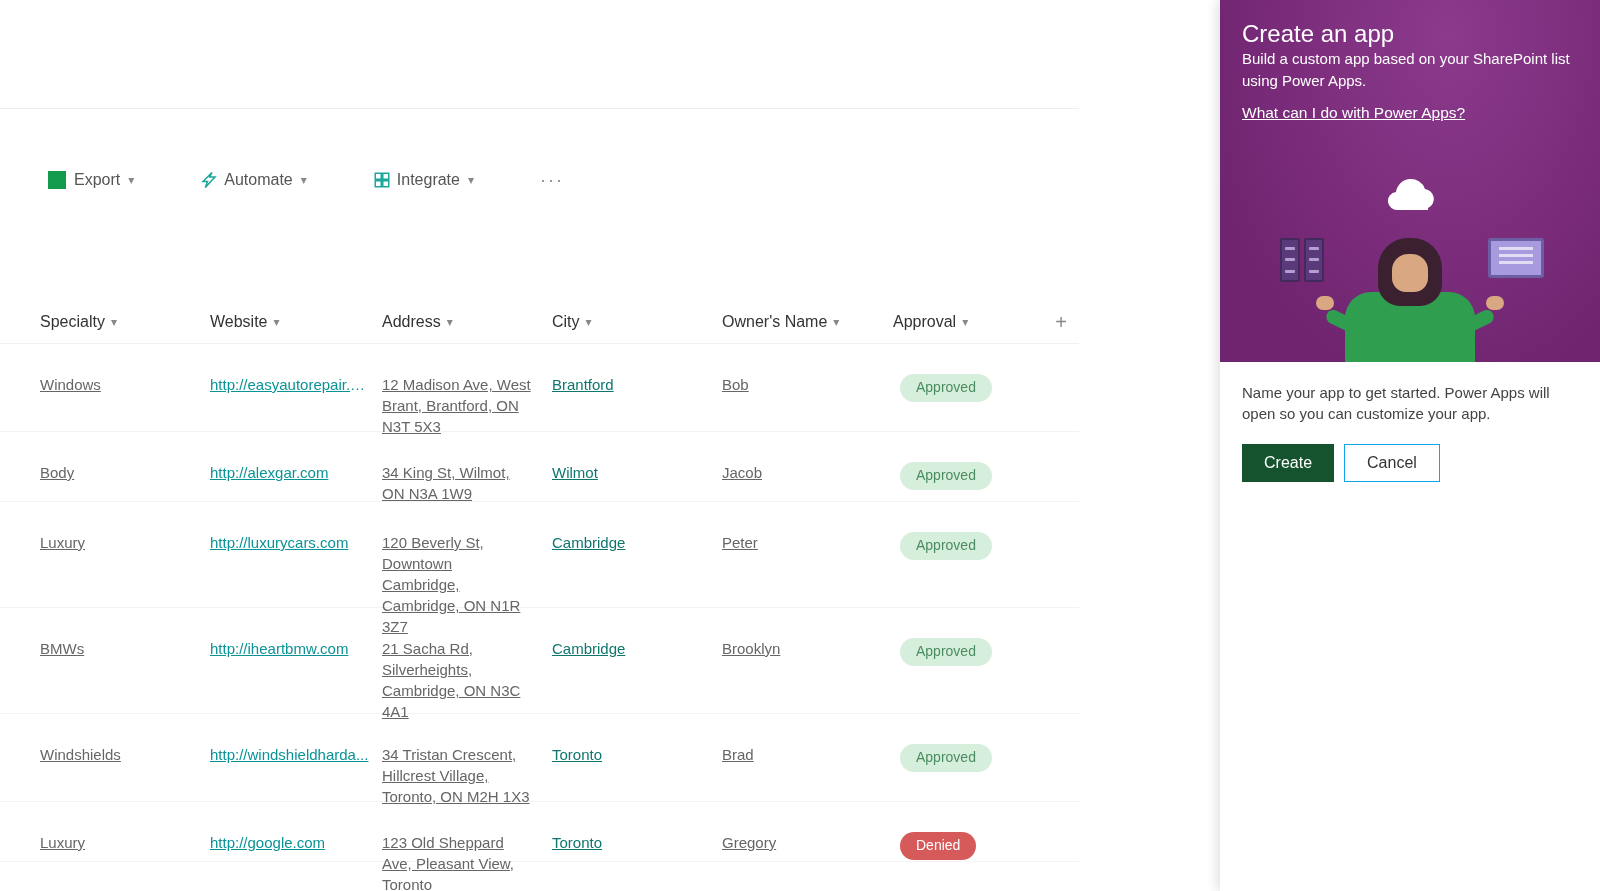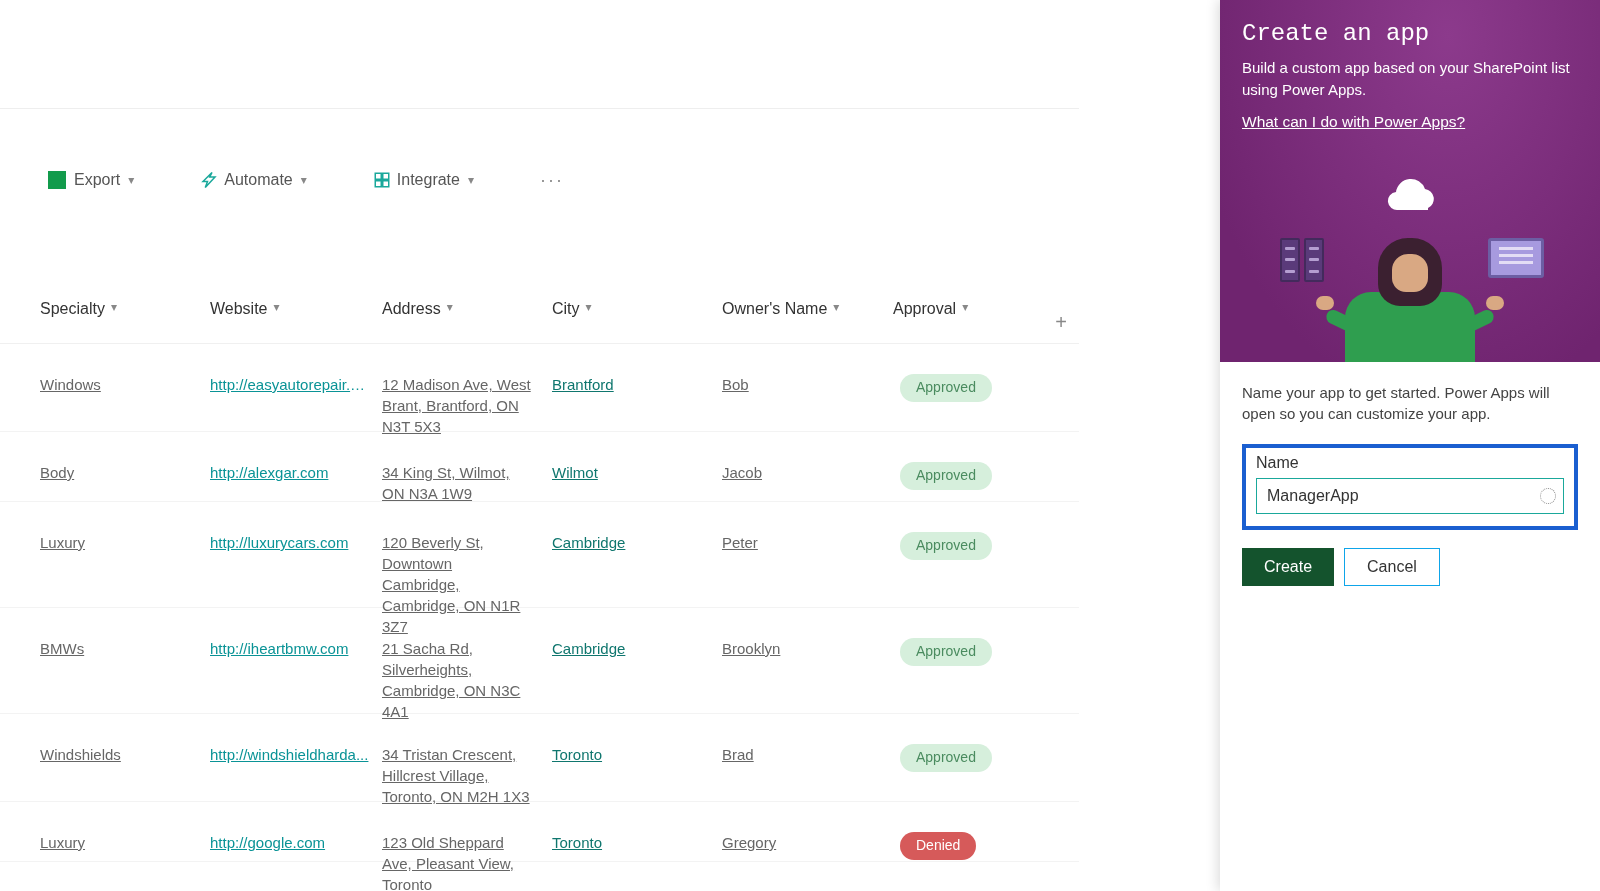--- a/index.html
+++ b/index.html
@@ -27,21 +27,21 @@
     position: absolute; left: 0; right:0; top: 108px; height:1px; background:#eee;
   }
   .chev-down { font-size: 12px; color: #888; margin-left:2px;}
   .ellipsis { font-size: 18px; color:#888; letter-spacing:2px;}
   .columns {
     position: absolute; left:0; right:0; top:300px; height:44px;
     border-bottom:1px solid #f0f0f0;
   }
   .col-header {
     position:absolute; top:0; height:44px;
-    display:flex; 
+    display:flex; align-items:center;
     font-size:16px; color:#333; font-weight:400;
     cursor:pointer;
   }
   .col-header .chev-down { margin-left:6px; }
   .col-specialty { left:40px; width:160px;}
   .col-website { left:210px; width:160px;}
   .col-address { left:382px; width:160px;}
   .col-city { left:552px; width:160px;}
   .col-owner { left:722px; width:160px;}
   .col-approval { left:893px; width:160px;}
@@ -66,21 +66,21 @@
   }
   .panel-header {
     background:#7a2a7a;
     background: radial-gradient(ellipse at 60% 10%, #8c3a8c 0%, #6f246f 80%);
     color:#fff;
     padding:20px 22px 0 22px;
     height:362px;
     position:relative;
     overflow:hidden;
   }
-  .panel-title { font-size:24px; font-weight:400; margin-bottom:10px;font-family:Liberation Mono, monospace;}
+  .panel-title { font-size:24px; font-weight:400; }
   .panel-desc { font-size:15px; line-height:1.45; margin-bottom:12px;}
   .panel-link { font-size:15.5px; color:#fff; text-decoration:underline; cursor:pointer; display:inline-block;}
   .illus { position:absolute; left:0; right:0; bottom:0; height:190px; }
   .cloud {
     position:absolute; left:50%; top:6px; transform:translateX(-50%);
     width:64px; height:40px;
   }
   .cloud svg { width:64px; height:40px;}
   .dash-left { left:78px; top:26px; width:120px; height:74px; border-right:none; border-bottom:none; border-left:none; transform:rotate(-16deg);}
   .dash-right { right:78px; top:26px; width:120px; height:74px; border-left:none; border-bottom:none; border-right:none; transform:rotate(16deg);}
@@ -280,25 +280,18 @@
         <div class="hand-l"></div>
           <div class="hand-r"></div>
         <div class="body-shape"></div>
         <div class="hair"></div>
           <div class="face"></div>
       </div>
     </div>
   </div>
   <div class="panel-body">
     <div class="panel-helper">Name your app to get started. Power Apps will open so you can customize your app.</div>
-    <div class="field-group">
-      <div class="field-label">Name</div>
-      <div class="field-wrap">
-        <input class="field-input" value="ManagerApp" style="">
-        <span class="spinner-ico"></span>
-      </div>
-    </div>
     <div class="btn-row">
       <button class="btn btn-primary">Create</button>
       <button class="btn btn-secondary">Cancel</button>
     </div>
   </div>
 </div>
 
 </body></html>

